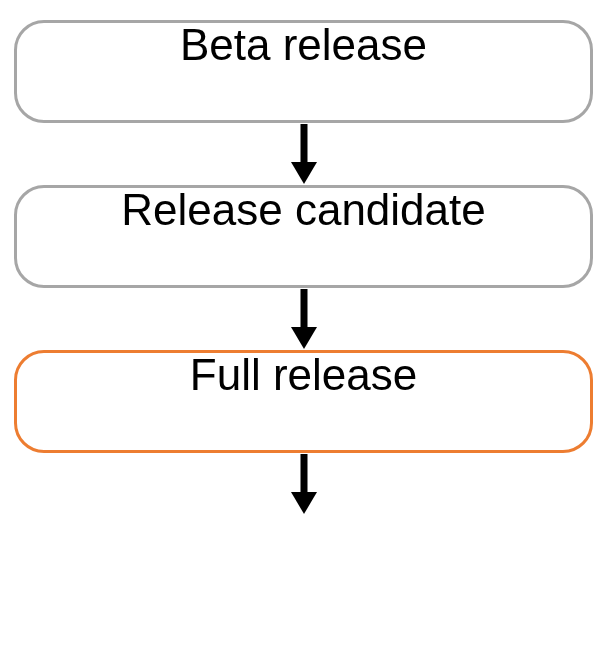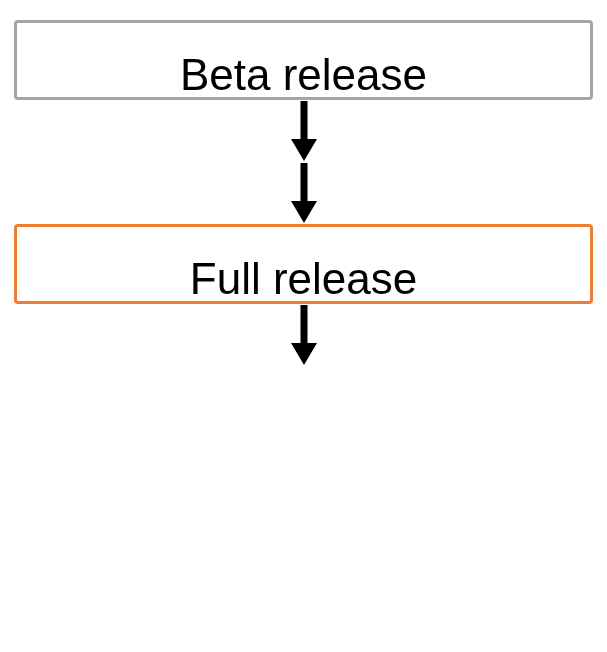--- a/index.html
+++ b/index.html
@@ -14,26 +14,26 @@
     background: #ffffff;
     font-family: "Liberation Sans", "DejaVu Sans", sans-serif;
     box-sizing: border-box;
     padding: 20px 14px 22px 14px;
     display: flex;
     flex-direction: column;
     align-items: stretch;
   }
   .flow-node {
     box-sizing: border-box;
-    height: 80px;
+    height: 103px;
     border: 3px solid #a6a6a6;
-    border-radius: 4px;
+    border-radius: 30px;
     background: #ffffff;
     display: flex;
-    align-items: flex-end;
+    align-items: flex-start;
     justify-content: center;
     color: #000000;
     font-size: 44px;
     line-height: 1;
     white-space: nowrap;
   }
   .flow-node.highlight {
     border-color: #ed7d31;
   }
   .connector {
@@ -56,20 +56,23 @@
     <span>Beta release</span>
   </div>
 
   <div class="connector">
     <svg width="26" height="60" viewBox="0 0 26 60">
       <rect x="9.5" y="0" width="7" height="42" fill="#000000"></rect>
       <polygon points="0,38 26,38 13,60" fill="#000000"></polygon>
     </svg>
   </div>
 
+  <div class="flow-node">
+    <span>Release candidate</span>
+  </div>
 
   <div class="connector">
     <svg width="26" height="60" viewBox="0 0 26 60">
       <rect x="9.5" y="0" width="7" height="42" fill="#000000"></rect>
       <polygon points="0,38 26,38 13,60" fill="#000000"></polygon>
     </svg>
   </div>
 
   <div class="flow-node highlight">
     <span>Full release</span>

